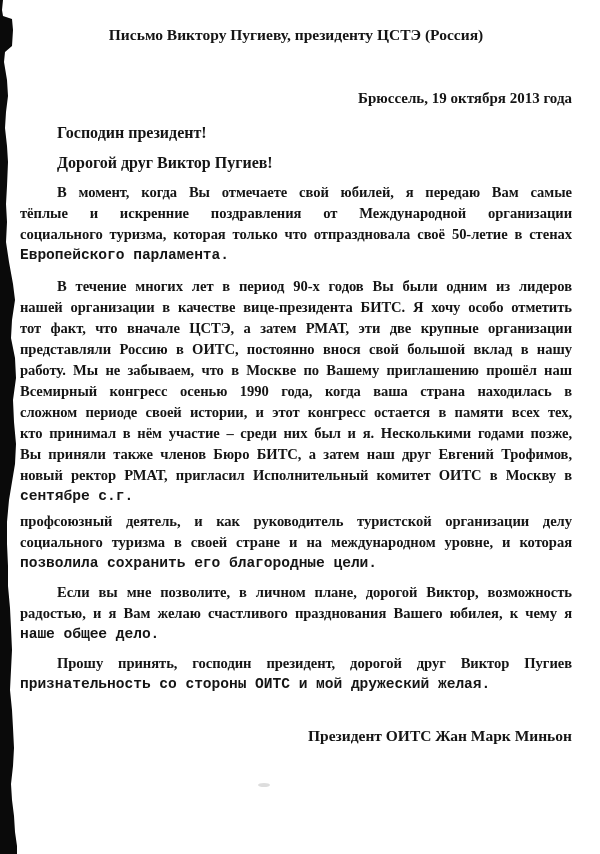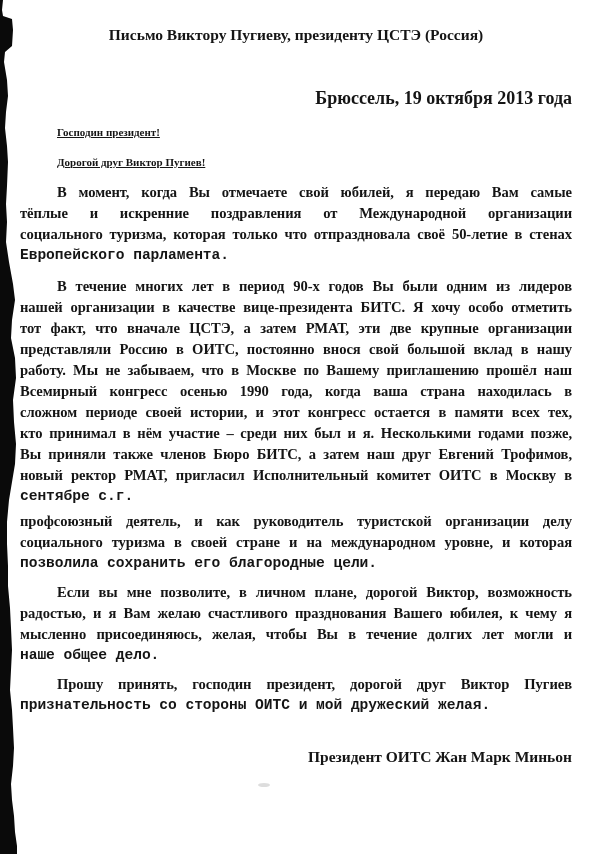--- a/index.html
+++ b/index.html
@@ -3,22 +3,22 @@
 <meta charset="utf-8">
 <style>
   html,body { margin:0; padding:0; background:#ffffff; }
   .page {
     position:relative; width:600px; height:854px; background:#ffffff;
     font-family:"Liberation Serif","DejaVu Serif",serif; font-weight:700;
     color:#151515; overflow:hidden;
   }
   .content { position:absolute; left:20px; top:24px; width:552px; }
   .title   { text-align:center; font-size:15.5px; line-height:22px; }
-  .dateline{ text-align:right; font-size:18px; line-height:21px; margin-top:42px; }
-  .salut   { font-size:11px; line-height:21px; text-indent:37px;text-decoration:underline; }
+  .dateline{ text-align:right; font-size:15px; line-height:21px; margin-top:42px; }
+  .salut   { font-size:16px; line-height:21px; text-indent:37px; }
   .salut-1 { margin-top:13px; }
   .salut-2 { margin-top:9px; }
   .para    { font-size:14.6px; }
   .para .line {
     line-height:21px; text-align:justify; text-align-last:justify;
     letter-spacing:-0.05px;
   }
   .para .line.first { text-indent:37px; }
   .para .line.last  { text-align-last:left;font-family:Liberation Mono, monospace; }
   .paragraphs .para:nth-child(1) { margin-top:9px; }
@@ -81,21 +81,20 @@
           <div class="line last">сентябре с.г.</div>
         </div>
         <div class="para">
           <div class="line">профсоюзный деятель, и как руководитель туристской организации делу</div>
           <div class="line">социального туризма в своей стране и на международном уровне, и которая</div>
           <div class="line last">позволила сохранить его благородные цели.</div>
         </div>
         <div class="para">
           <div class="line first">Если вы мне позволите, в личном плане, дорогой Виктор, возможность</div>
           <div class="line">радостью, и я Вам желаю счастливого празднования Вашего юбилея, к чему я</div>
-          <div class="line">мысленно присоединяюсь, желая, чтобы Вы в течение долгих лет могли и</div>
           <div class="line last">наше общее дело.</div>
         </div>
         <div class="para">
           <div class="line first">Прошу принять, господин президент, дорогой друг Виктор Пугиев</div>
           <div class="line last">признательность со стороны ОИТС и мой дружеский желая.</div>
         </div>
       </div>
 
     <div class="signature">Президент ОИТС Жан Марк Миньон</div>
   </div>

